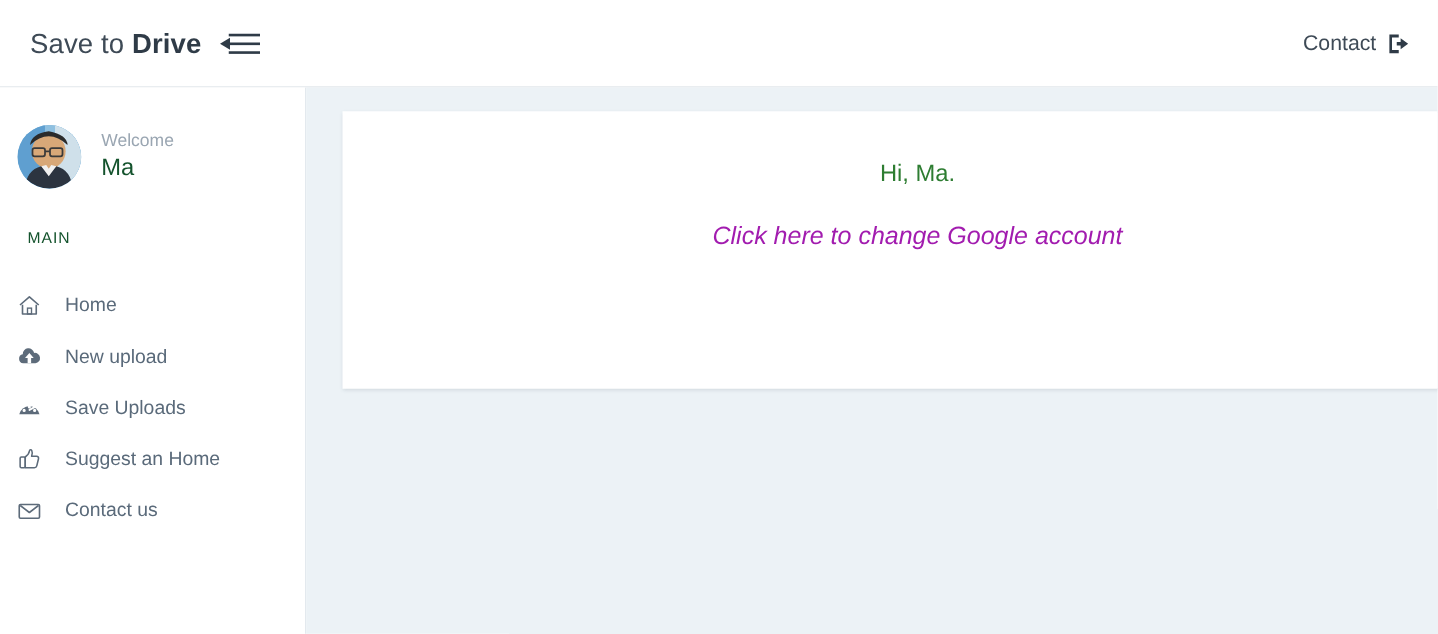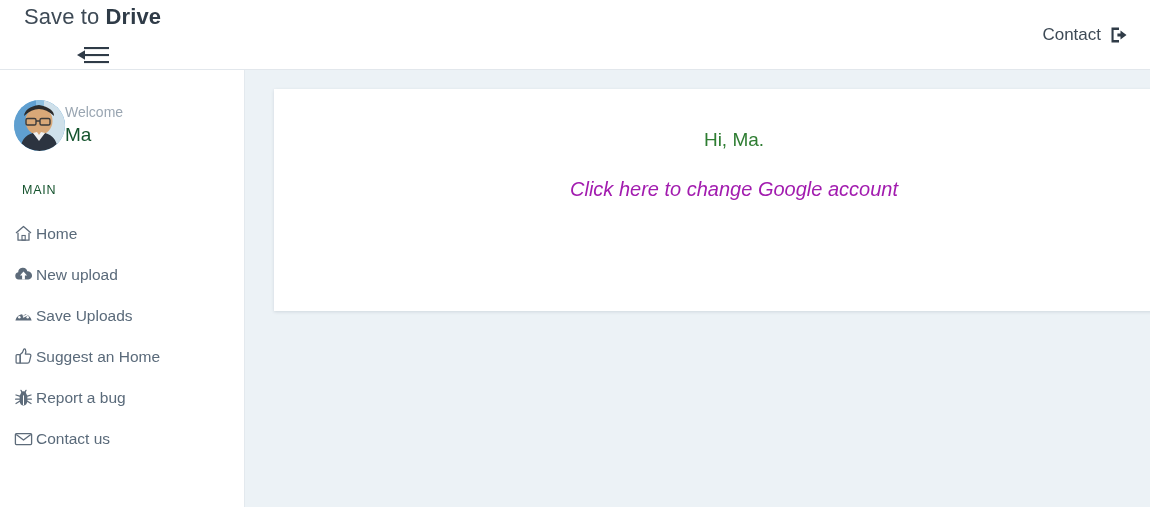--- a/index.html
+++ b/index.html
@@ -17,21 +17,20 @@
     position: absolute; top: 0; left: 0;
     width: 1150px; height: 70px;
     background: #ffffff;
     border-bottom: 1px solid #e2e7ec;
     display: flex; align-items: center;
   }
   .brand {
     display: flex; align-items: center;
     margin-left: 24px;
     gap: 14px;
-    flex-direction: column;
   }
   .brand-title {
     font-size: 22px;
     color: #3e4a56;
     letter-spacing: .1px;
     white-space: nowrap;
   }
   .brand-title .strong { font-weight: bold; color: #2f3b47; }
   .collapse-icon {
     width: 34px; height: 22px;
@@ -54,20 +53,21 @@
   
   .sidebar {
     position: absolute; top: 70px; left: 0;
     width: 245px; height: 437px;
     background: #ffffff;
     border-right: 1px solid #e3e9ee;
   }
   .profile {
     display: flex; align-items: center;
     padding: 30px 0 0 14px;
+    gap: 16px;
   }
   .avatar {
     width: 51px; height: 51px;
     border-radius: 50%;
     overflow: hidden;
     flex: 0 0 51px;
     background: #7fb3d8;
     position: relative;
   }
   .avatar svg { display: block; width: 51px; height: 51px; }
@@ -82,24 +82,24 @@
     margin-top: 2px;
   }
   .section-label {
     margin: 32px 0 0 22px;
     font-size: 12.5px;
     letter-spacing: .8px;
     color: #14532d;
   }
   .navlist { margin-top: 16px; }
   .navitem {
-    display: flex; align-items: center;
+    display: flex; align-items: flex-end;
     height: 41px;
     padding-left: 14px;
-    gap: 3px;
+    gap: 19px;
     cursor: pointer;
     text-decoration: none;
   }
   .navitem .nav-ico {
     width: 19px; height: 19px;
     flex: 0 0 19px;
     display: flex; align-items: center; justify-content: center;
     color: #5d6b7a;
   }
   .navitem .nav-ico svg { display: block; }
@@ -255,40 +255,20 @@
     <div class="navitem">
       <span class="nav-ico">
         <svg viewBox="0 0 19 19" width="19" height="19" aria-hidden="true">
           <path d="M6.2 7.6 C7.6 6.6 9.3 4.6 9.6 2.6 C9.7 1.7 11 1.6 11.4 2.4 C12 3.7 11.9 5.6 11.3 7 L15.3 7 C16.4 7 17.1 8 16.8 9 L15.4 14.7 C15.2 15.6 14.4 16.2 13.5 16.2 L6.2 16.2 Z" fill="none" stroke="#5d6b7a" stroke-width="1.25" stroke-linejoin="round"></path>
           <rect x="2.1" y="7.6" width="4.1" height="8.6" rx="1" fill="none" stroke="#5d6b7a" stroke-width="1.25"></rect>
         </svg>
       </span>
       <span class="nav-label">Suggest an Home</span>
     </div>
 
-    <div class="navitem">
-      <span class="nav-ico">
-        <svg viewBox="0 0 19 19" width="19" height="19" aria-hidden="true">
-          <g stroke="#5d6b7a" stroke-width="1.25" stroke-linecap="round">
-            <line x1="2" y1="7" x2="5.6" y2="8.2"></line>
-            <line x1="17" y1="7" x2="13.4" y2="8.2"></line>
-            <line x1="2" y1="15.5" x2="5.6" y2="13.2"></line>
-            <line x1="17" y1="15.5" x2="13.4" y2="13.2"></line>
-            <line x1="1.6" y1="11.2" x2="5.4" y2="11.2"></line>
-            <line x1="17.4" y1="11.2" x2="13.6" y2="11.2"></line>
-            <line x1="7" y1="2.4" x2="8.3" y2="4.6"></line>
-            <line x1="12" y1="2.4" x2="10.7" y2="4.6"></line>
-          </g>
-          <ellipse cx="9.5" cy="5.4" rx="2.6" ry="2.2" fill="#5d6b7a"></ellipse>
-          <path d="M5.6 9.4 A3.9 5 0 0 1 13.4 9.4 L13.4 12.6 A3.9 5 0 0 1 5.6 12.6 Z" fill="#5d6b7a"></path>
-          <line x1="9.5" y1="7.4" x2="9.5" y2="17" stroke="#ffffff" stroke-width="1"></line>
-        </svg>
-      </span>
-      <span class="nav-label">Report a bug</span>
-    </div>
 
     <div class="navitem">
       <span class="nav-ico">
         <svg viewBox="0 0 19 19" width="19" height="19" aria-hidden="true">
           <rect x="1.4" y="4.6" width="16.2" height="11" rx="1" fill="none" stroke="#5d6b7a" stroke-width="1.3"></rect>
           <path d="M2.2 5.4 L9.5 11 L16.8 5.4" fill="none" stroke="#5d6b7a" stroke-width="1.3" stroke-linejoin="round"></path>
         </svg>
       </span>
       <span class="nav-label">Contact us</span>
     </div>

